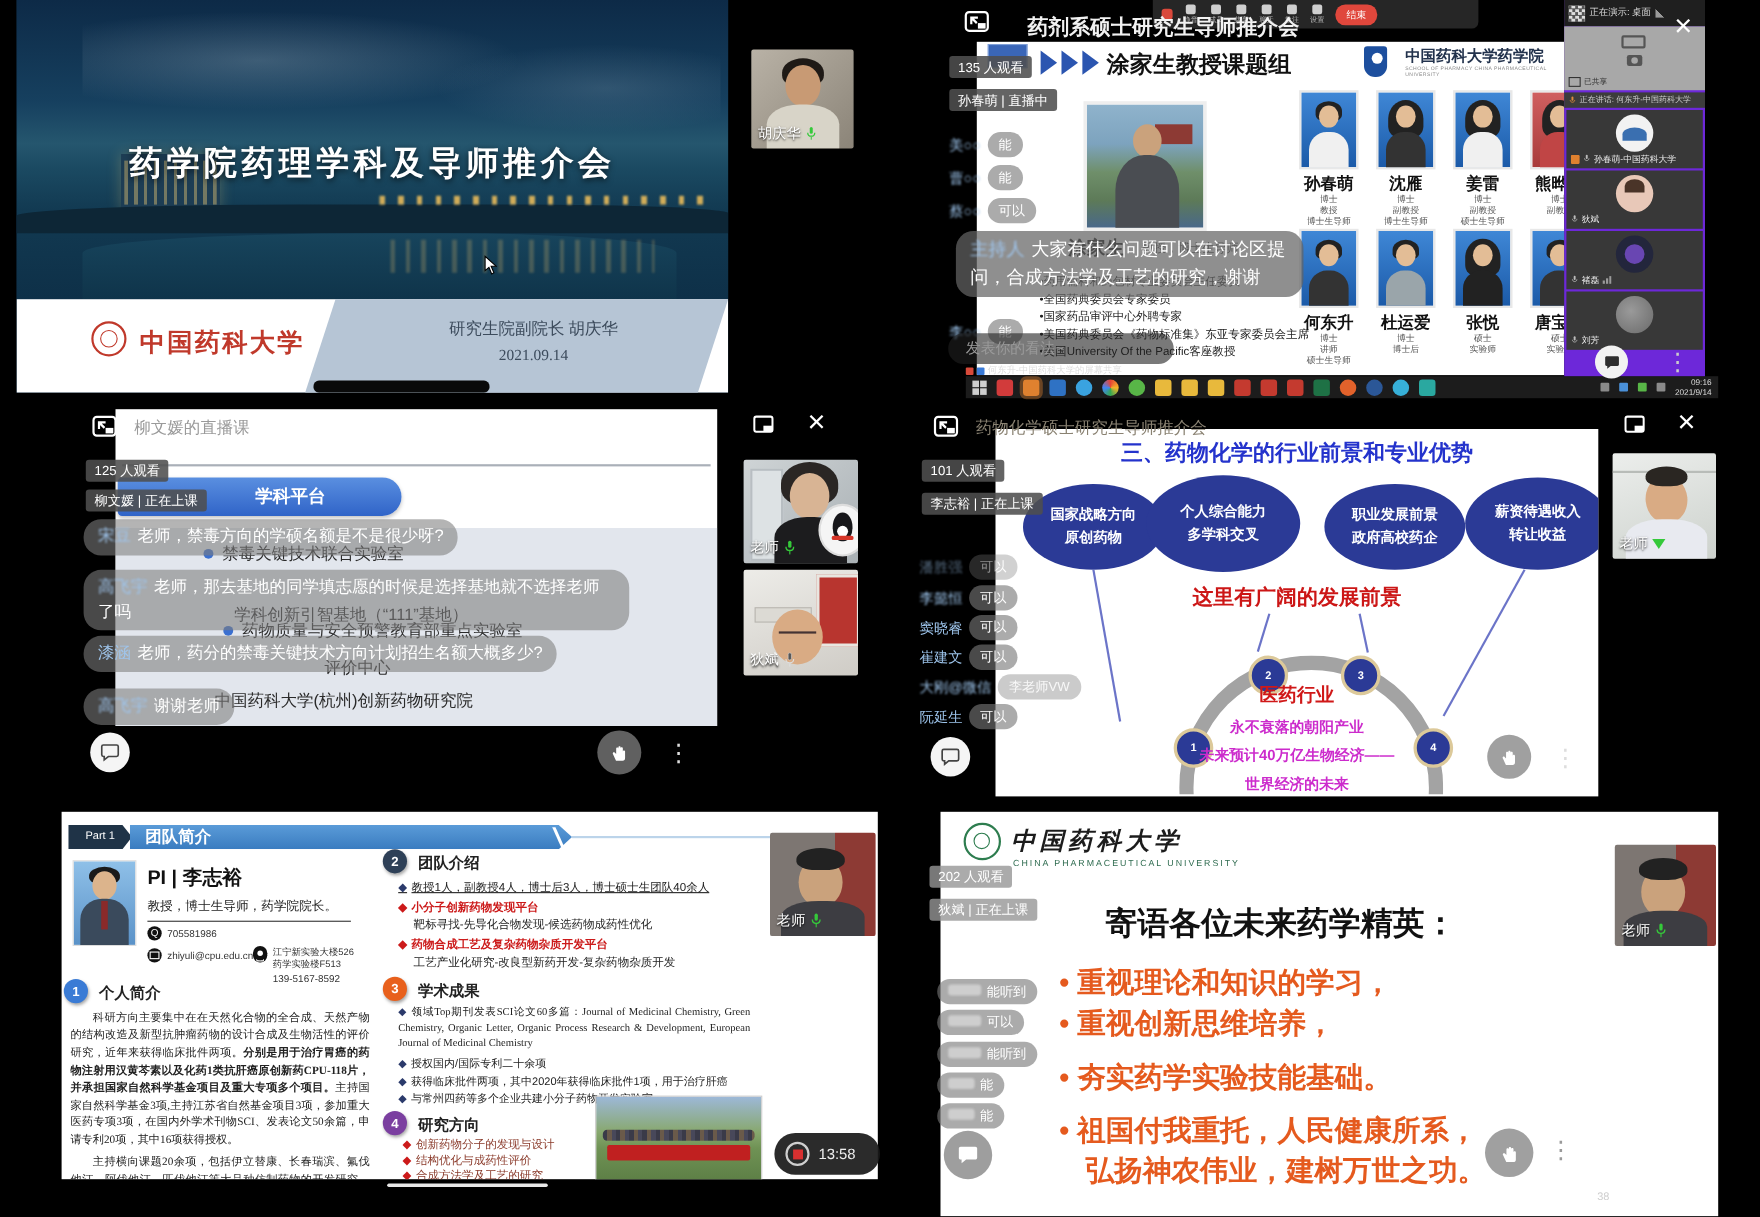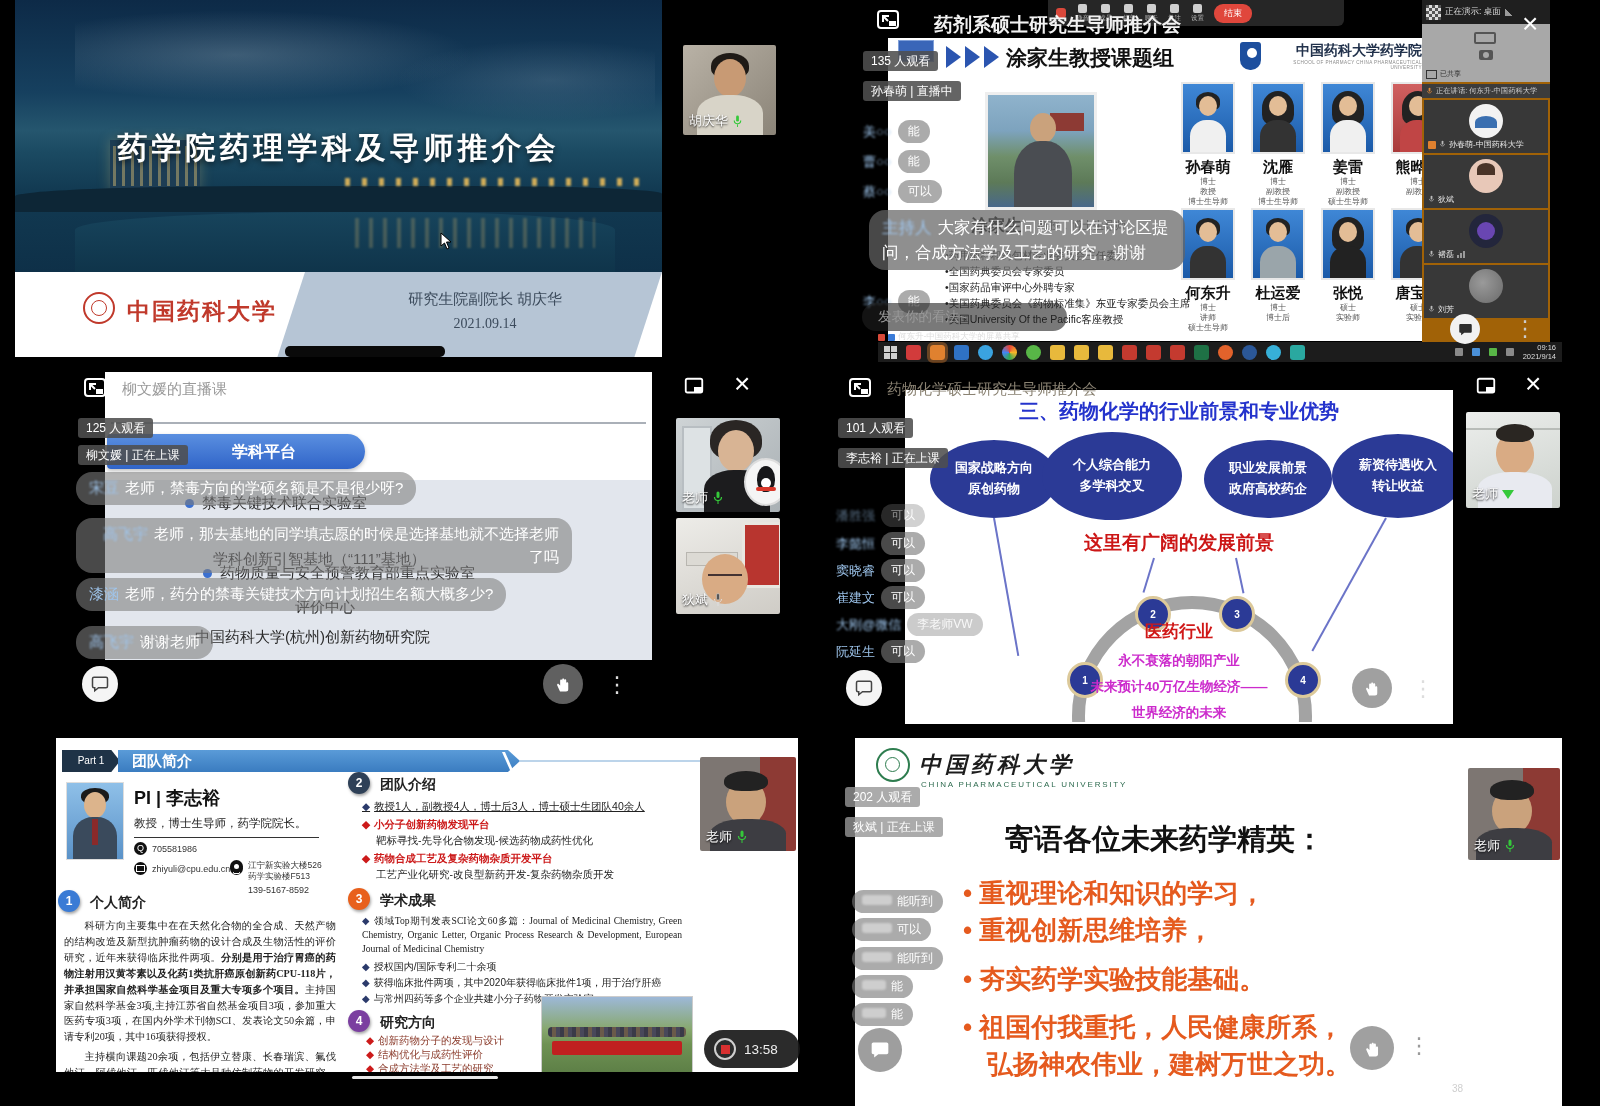--- a/index.html
+++ b/index.html
@@ -149,21 +149,21 @@
 
     <div class="a" style="left:33px;top:38px;width:534px;height:303px;background:#fff;overflow:hidden;">
       <div class="a" style="left:10px;top:2px;width:34px;height:20px;background:#3a66b8;border:1px solid #7f9fd8;"></div>
       <div class="a" style="left:58px;top:8px;display:flex;gap:4px;">
         <div style="width:0;height:0;border-top:11px solid transparent;border-bottom:11px solid transparent;border-left:15px solid #2b55b0;"></div>
         <div style="width:0;height:0;border-top:11px solid transparent;border-bottom:11px solid transparent;border-left:15px solid #2b55b0;"></div>
         <div style="width:0;height:0;border-top:11px solid transparent;border-bottom:11px solid transparent;border-left:15px solid #2b55b0;"></div>
       </div>
       <div class="a" style="left:118px;top:6px;font-size:21px;font-weight:bold;color:#111;">涂家生教授课题组</div>
 
-      <div class="a" style="left:352px;top:4px;display:flex;gap:16px;align-items:flex-start;text-align:right;">
+      <div class="a" style="left:352px;top:4px;display:flex;gap:16px;align-items:flex-start;">
         <div style="width:24px;height:28px;background:#1d4f9e;border-radius:3px 3px 10px 10px;position:relative;">
           <div style="position:absolute;left:7px;top:6px;width:10px;height:10px;background:#fff;border-radius:50%;"></div>
         </div>
         <div>
           <div style="font-size:14px;font-weight:bold;color:#22324c;font-family:'Liberation Serif',serif;">中国药科大学药学院</div>
           <div style="font-size:4.6px;color:#8a8a8a;letter-spacing:.4px;">SCHOOL OF PHARMACY CHINA PHARMACEUTICAL UNIVERSITY</div>
         </div>
       </div>
 
       <div class="a" style="left:97px;top:54px;width:112px;height:118px;border:3px solid #eee;box-sizing:border-box;
@@ -330,21 +330,21 @@
       <div class="trayic"></div>
       <div class="trayic" style="background:#4a90d8;"></div>
       <div class="trayic" style="background:#58b647;"></div>
       <div class="trayic"></div>
       <div style="color:#ddd;font-size:7.5px;line-height:1.25;text-align:right;">
         <div>09:16</div>
           <div>2021/9/14</div>
       </div>
     </div>
 
-    <div class="a" style="left:567px;top:0;width:128px;height:342px;background:#a16207;">
+    <div class="a" style="left:567px;top:0;width:128px;height:342px;background:#6d28d9;">
       <div class="a" style="left:0;top:0;width:128px;height:24px;background:#1f1f1f;display:flex;align-items:center;gap:4px;padding:0 4px;box-sizing:border-box;">
         <div style="width:15px;height:15px;background:repeating-conic-gradient(#ddd 0 25%,#555 0 50%) 0 0/6px 6px;"></div>
         <span style="color:#ddd;font-size:8.5px;white-space:nowrap;">正在演示: 桌面</span>
         <div style="width:8px;height:8px;background:linear-gradient(to top right,#9a9a9a 50%,transparent 50%);"></div>
       </div>
       <div class="a" style="left:0;top:24px;width:128px;height:58px;background:#a8a8a8;">
         <div class="a" style="left:52px;top:8px;width:22px;height:12px;border:2px solid #555;border-radius:2px;box-sizing:border-box;"></div>
         <div class="a" style="left:57px;top:26px;width:14px;height:10px;background:#555;border-radius:2px;">
           <div style="position:absolute;left:4px;top:2px;width:6px;height:6px;background:#a8a8a8;border-radius:50%;"></div>
         </div>
@@ -452,21 +452,21 @@
           <rect x="12" y="12" width="9" height="6" fill="#fff"></rect>
         </svg>
     </div>
     <div class="winx" style="left:664px;top:2px;">×</div>
 
     <div class="badge" style="left:8px;top:50px;">125 人观看</div>
     <div class="badge" style="left:8px;top:77px;">柳文媛 | 正在上课</div>
 
     <div class="mlb" style="left:6px;top:104px;max-width:350px;">
       <span class="nm blurry">宋豆</span><span>老师，禁毒方向的学硕名额是不是很少呀?</span></div>
-    <div class="mlb" style="left:6px;top:150px;max-width:470px;text-align:right;">
+    <div class="mlb" style="left:6px;top:150px;max-width:470px;">
       <span class="nm blurry">高飞宇</span><span>老师，那去基地的同学填志愿的时候是选择基地就不选择老师了吗</span></div>
     <div class="mlb" style="left:6px;top:210px;max-width:430px;">
       <span class="nm">漆涵</span><span>老师，药分的禁毒关键技术方向计划招生名额大概多少?</span></div>
     <div class="mlb" style="left:6px;top:258px;max-width:300px;">
       <span class="nm blurry">高飞宇</span><span>谢谢老师</span></div>
 
     <div class="thumb" style="left:606px;top:50px;width:104px;height:94px;background:linear-gradient(135deg,#cfd4d6,#a9b0b4);">
       <div class="a" style="left:6px;top:8px;width:26px;height:80px;border:2px solid #b8bec2;background:#dde2e4;"></div>
       <div class="phair" style="left:34px;top:2px;width:52px;height:40px;background:#2a2624;"></div>
       <div class="phead" style="left:42px;top:12px;width:36px;height:42px;background:#d8b494;"></div>

